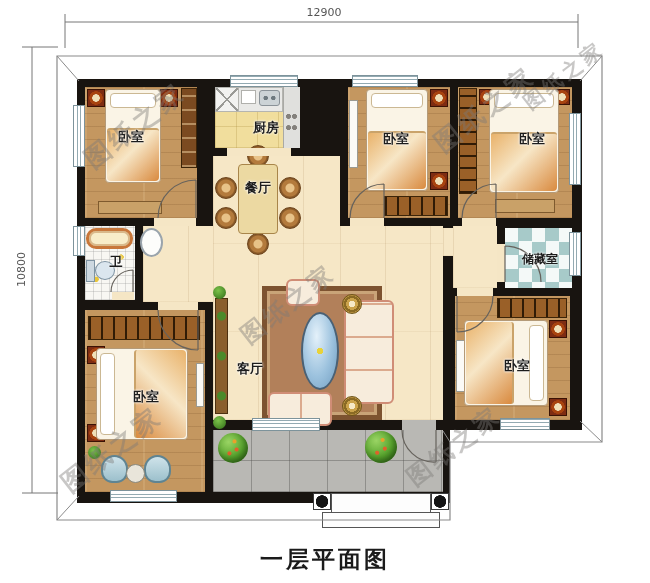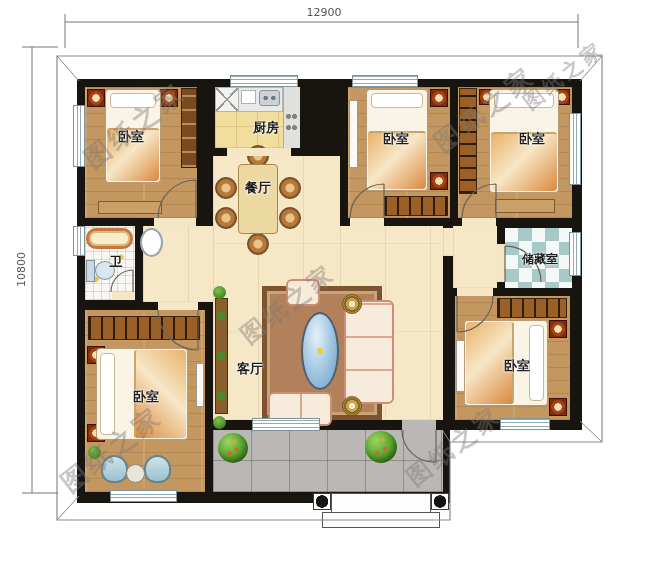--- a/index.html
+++ b/index.html
@@ -255,13 +255,14 @@
   <div class="dimtxt" style="left:324px;top:6px;transform:translateX(-50%);">12900</div>
   <div class="dimtxt" style="left:-9px;top:263px;width:60px;text-align:center;transform:rotate(-90deg);">10800</div>
 
   <div class="wm" style="left:75px;top:108px;">图纸之家</div>
   <div class="wm" style="left:425px;top:92px;">图纸之家</div>
   <div class="wm" style="left:232px;top:288px;font-size:24px;">图纸之家</div>
   <div class="wm" style="left:52px;top:432px;">图纸之家</div>
   <div class="wm" style="left:398px;top:430px;font-size:24px;">图纸之家</div>
   <div class="wm" style="left:516px;top:62px;font-size:20px;">图纸之家</div>
 
+  <div class="title">一层平面图</div>
 </div>
 
 </body></html>

